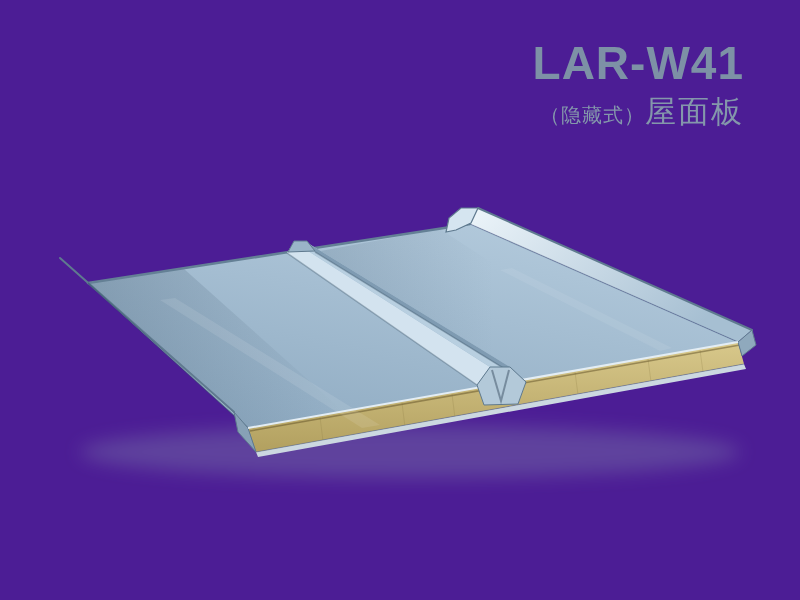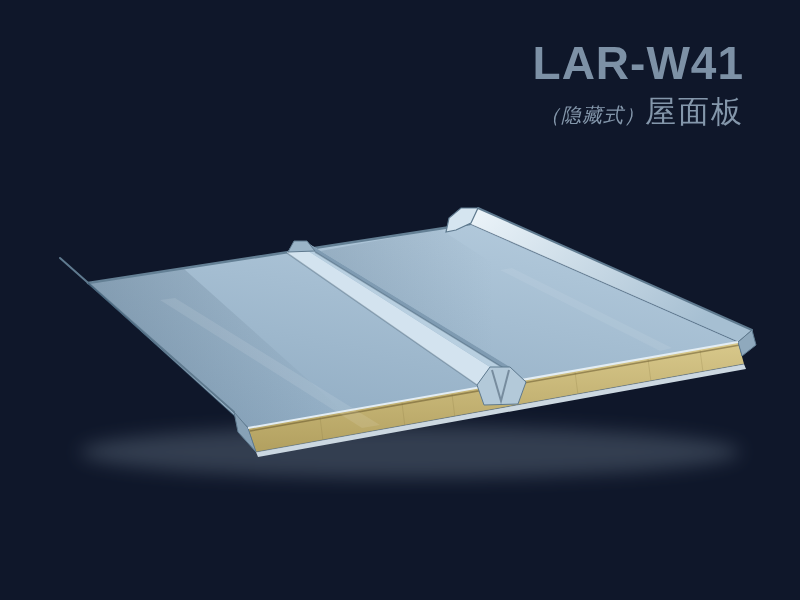--- a/index.html
+++ b/index.html
@@ -7,21 +7,21 @@
     padding: 0;
     width: 800px;
     height: 600px;
     overflow: hidden;
     font-family: "Liberation Sans", sans-serif;
   }
   .stage {
     position: relative;
     width: 800px;
     height: 600px;
-    background: #0f172a;
+    background: #4c1d95;
   }
   .title-block {
     position: absolute;
     top: 40px;
     right: 56px;
     text-align: right;
     z-index: 2;
   }
   .title-block h1 {
     margin: 0;
@@ -29,21 +29,21 @@
     font-weight: 700;
     letter-spacing: 1px;
     line-height: 1;
     color: #7d91a6;
   }
   .title-block .subtitle {
     margin: 10px 0 0 0;
     color: #8497ab;
     line-height: 1;
   }
-  .subtitle .sub-prefix { font-size: 20px; letter-spacing: 1px; font-style: italic; }
+  .subtitle .sub-prefix { font-size: 20px; letter-spacing: 1px; }
   .subtitle .sub-main   { font-size: 31px; letter-spacing: 2px; text-align: right; }
   svg.panel-art {
     position: absolute;
     left: 0;
     top: 0;
   }
 </style>
 </head>
 <body>
 

